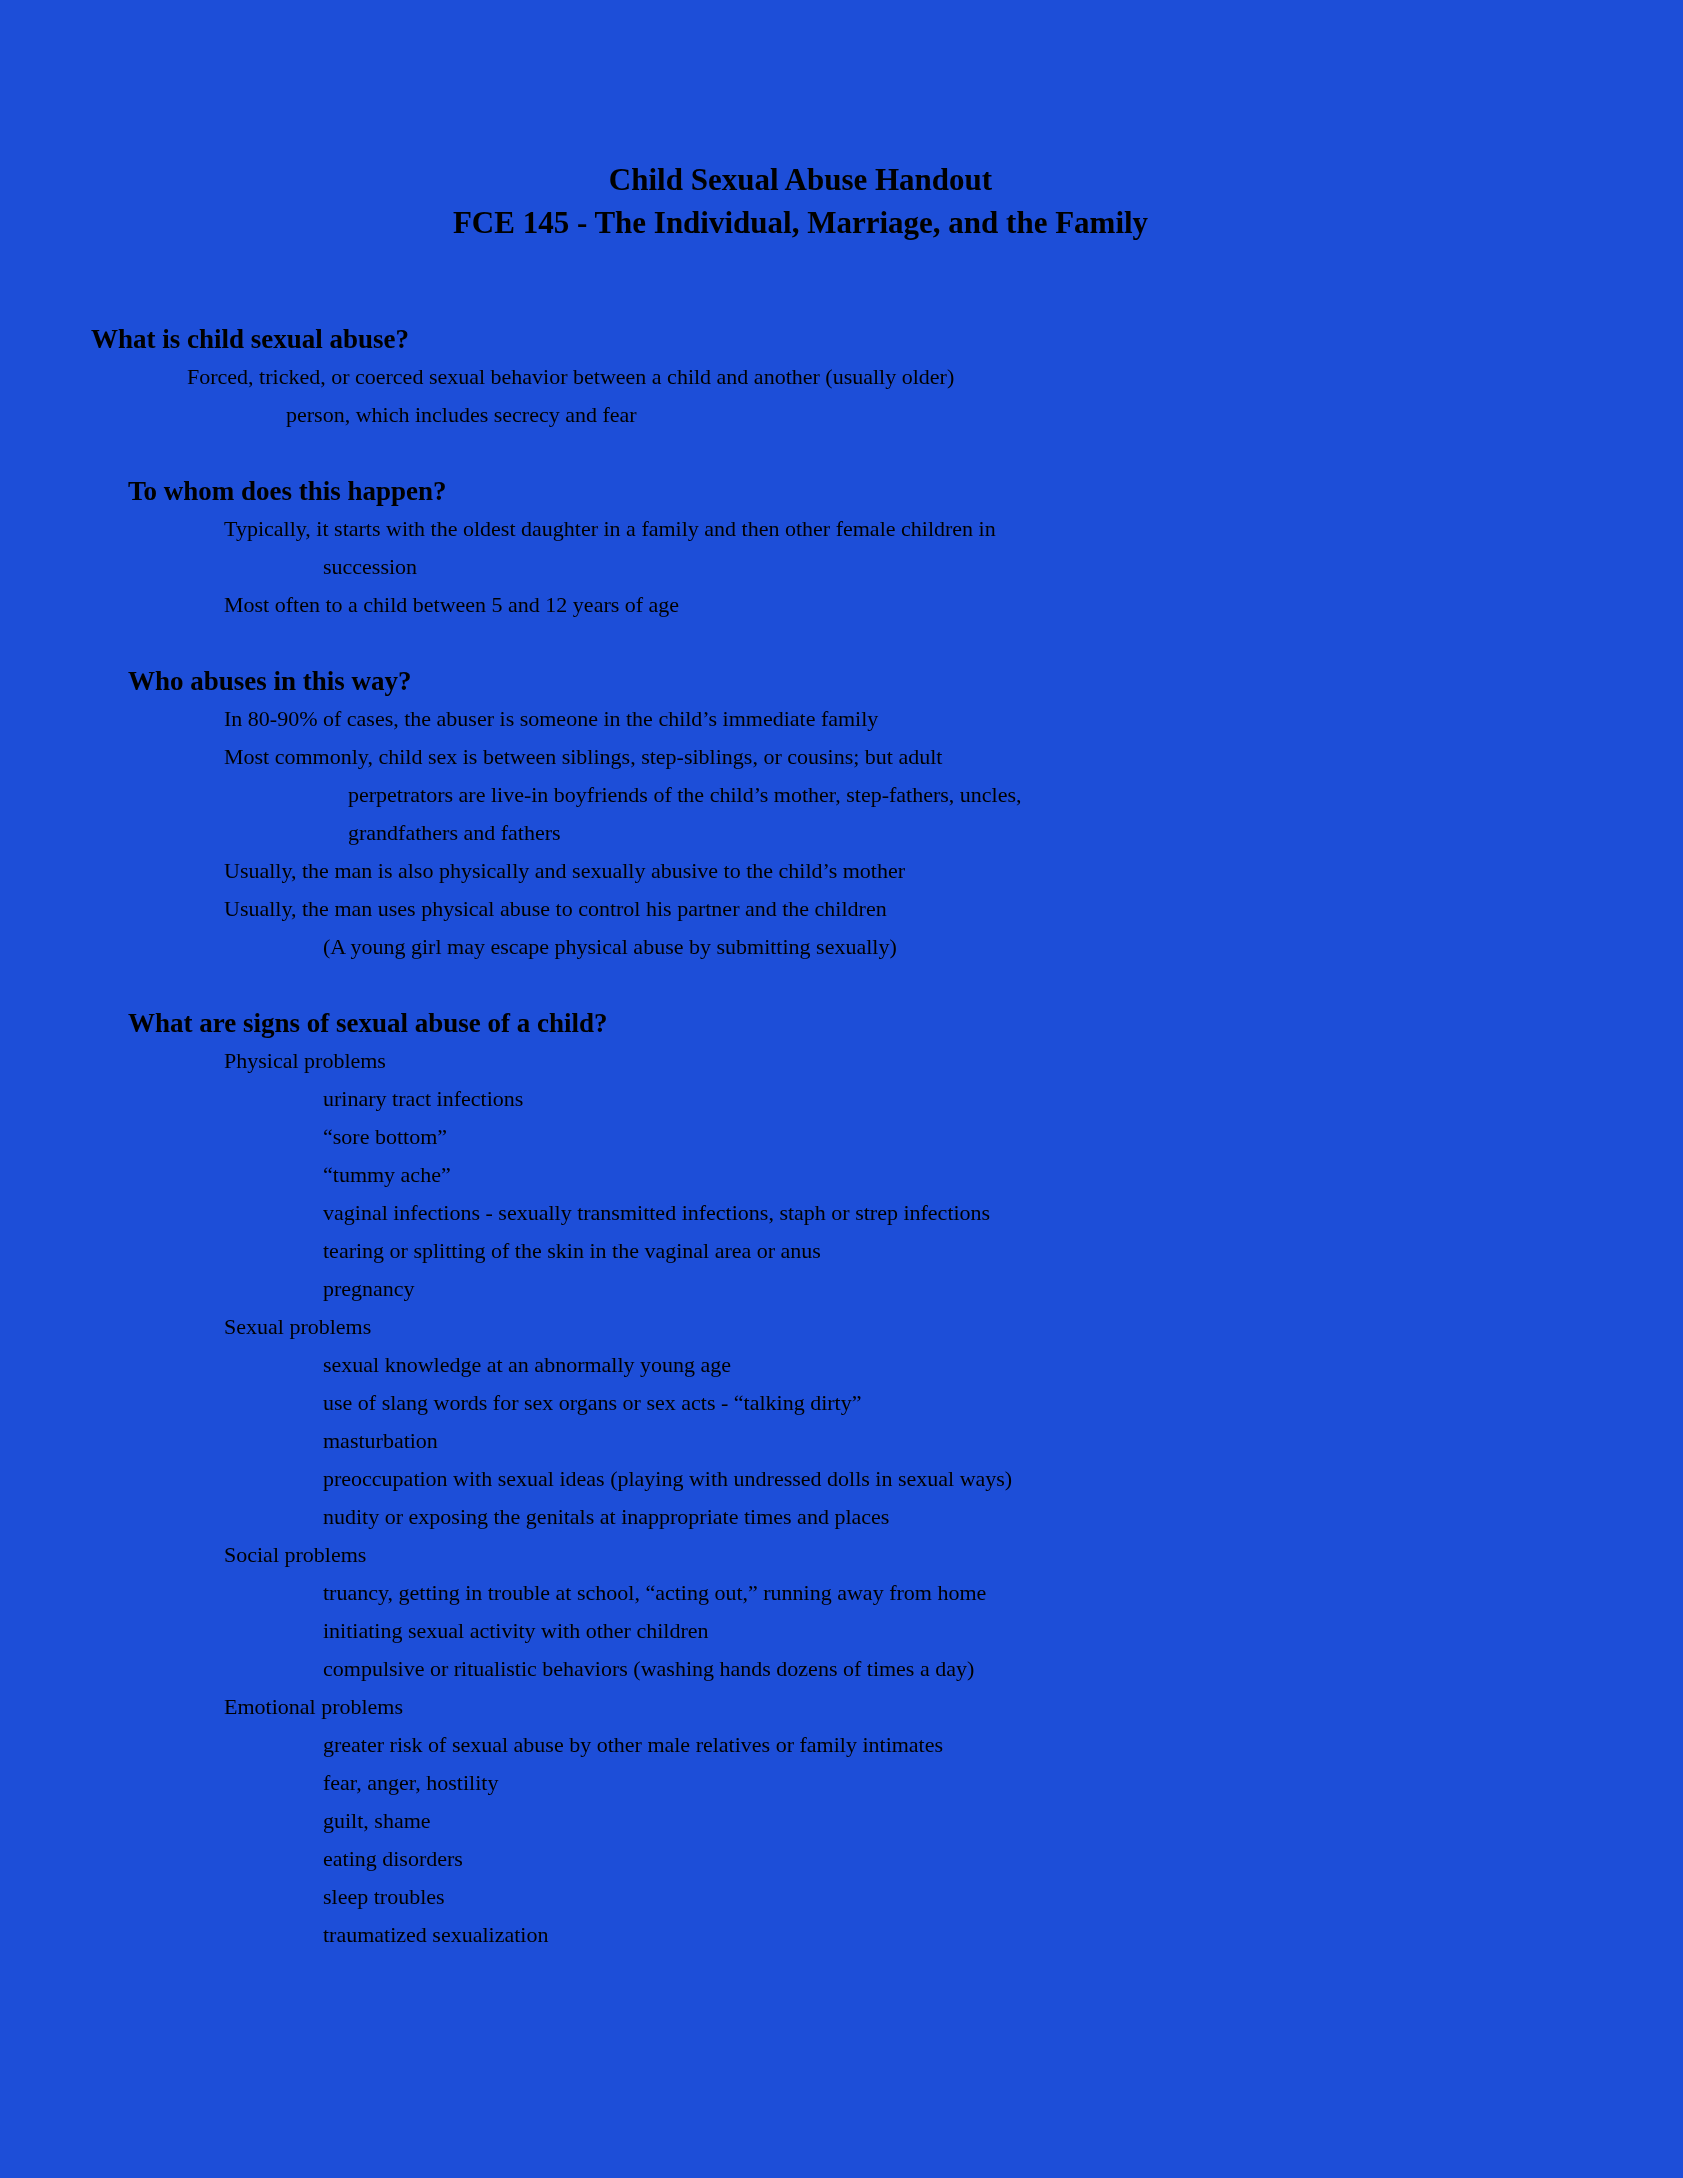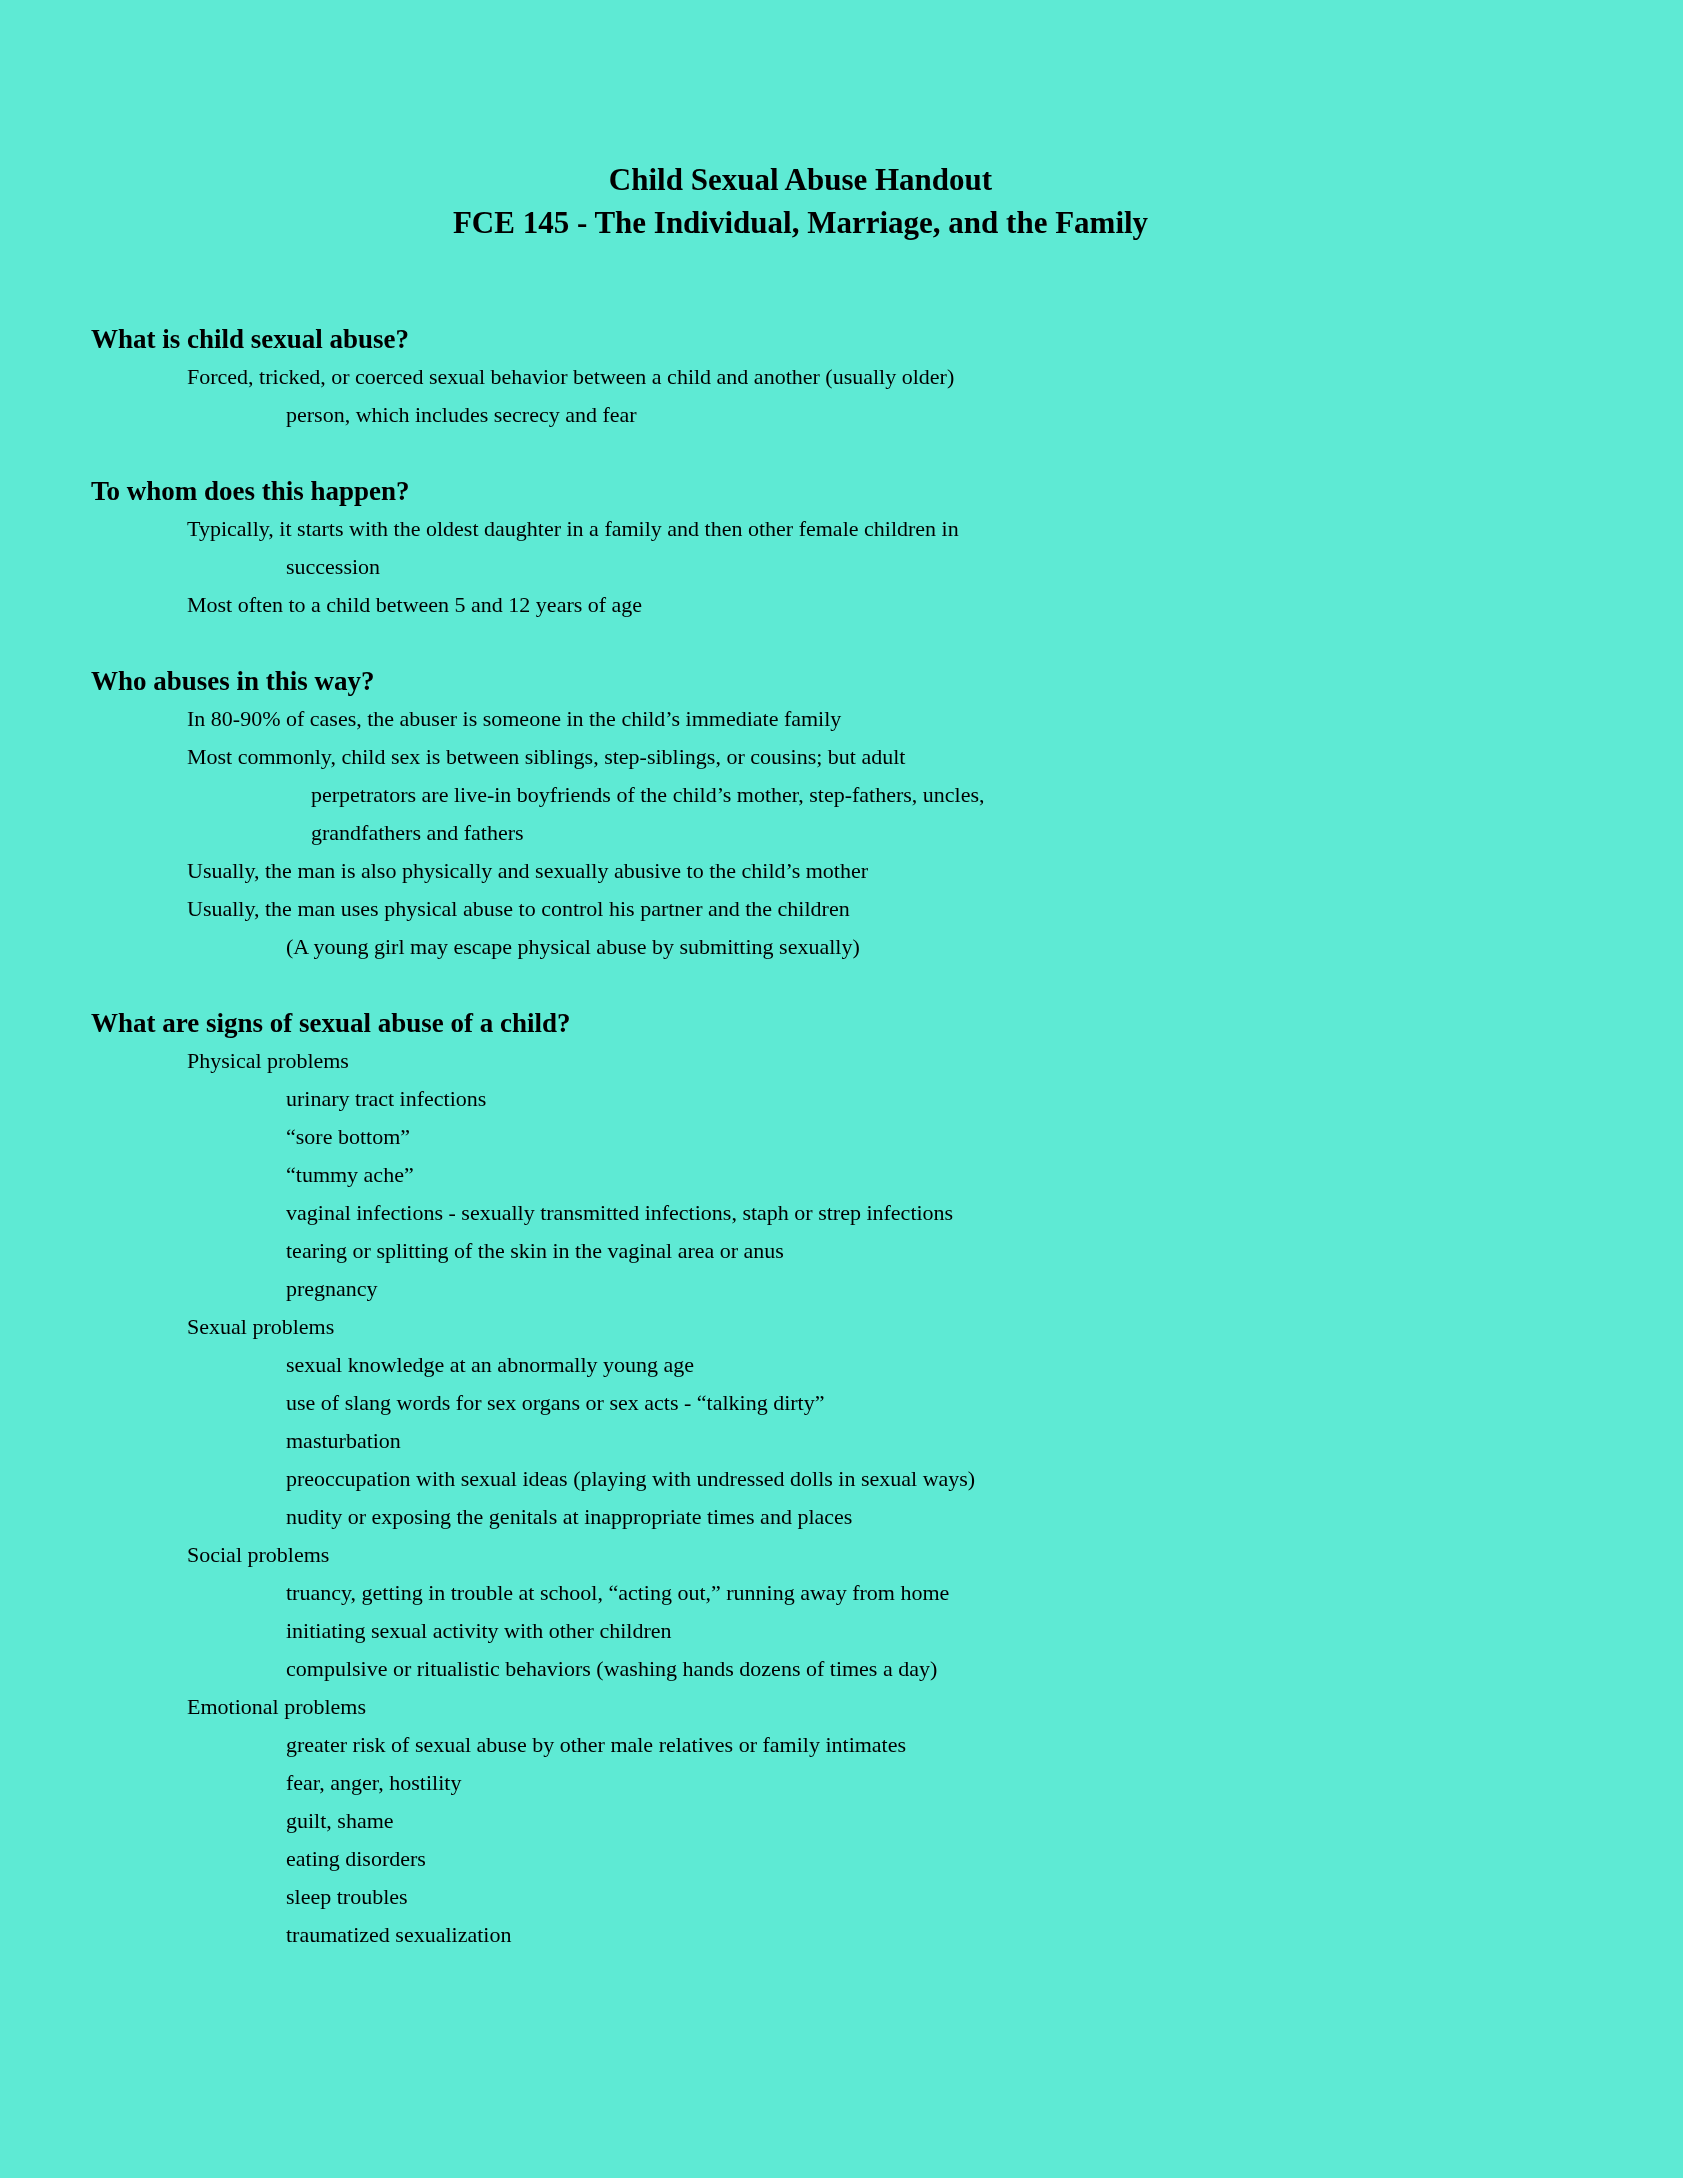--- a/index.html
+++ b/index.html
@@ -4,21 +4,21 @@
 <style>
   html, body {
     margin: 0;
     padding: 0;
     background: #ffffff;
   }
   .page {
     position: relative;
     width: 1683px;
     height: 2178px;
-    background: #5eead4;
+    background: #1d4ed8;
     color: #000000;
     font-family: "Liberation Serif", "DejaVu Serif", serif;
     overflow: hidden;
     box-sizing: border-box;
     padding-top: 158px;
   }
   .title-block {
     box-sizing: border-box;
     margin-left: 166px;
     width: 1269px;
@@ -31,20 +31,21 @@
     white-space: nowrap;
   }
   .content {
     box-sizing: border-box;
     margin-top: 76px;
     padding-left: 91px;
     padding-right: 248px;
   }
   .doc-section + .doc-section {
     margin-top: 38px;
+    margin-left: 37px;
   }
   .line {
     font-size: 22px;
     line-height: 38px;
     white-space: nowrap;
     margin: 0;
   }
   .heading {
     font-weight: bold;
     font-size: 27px;

